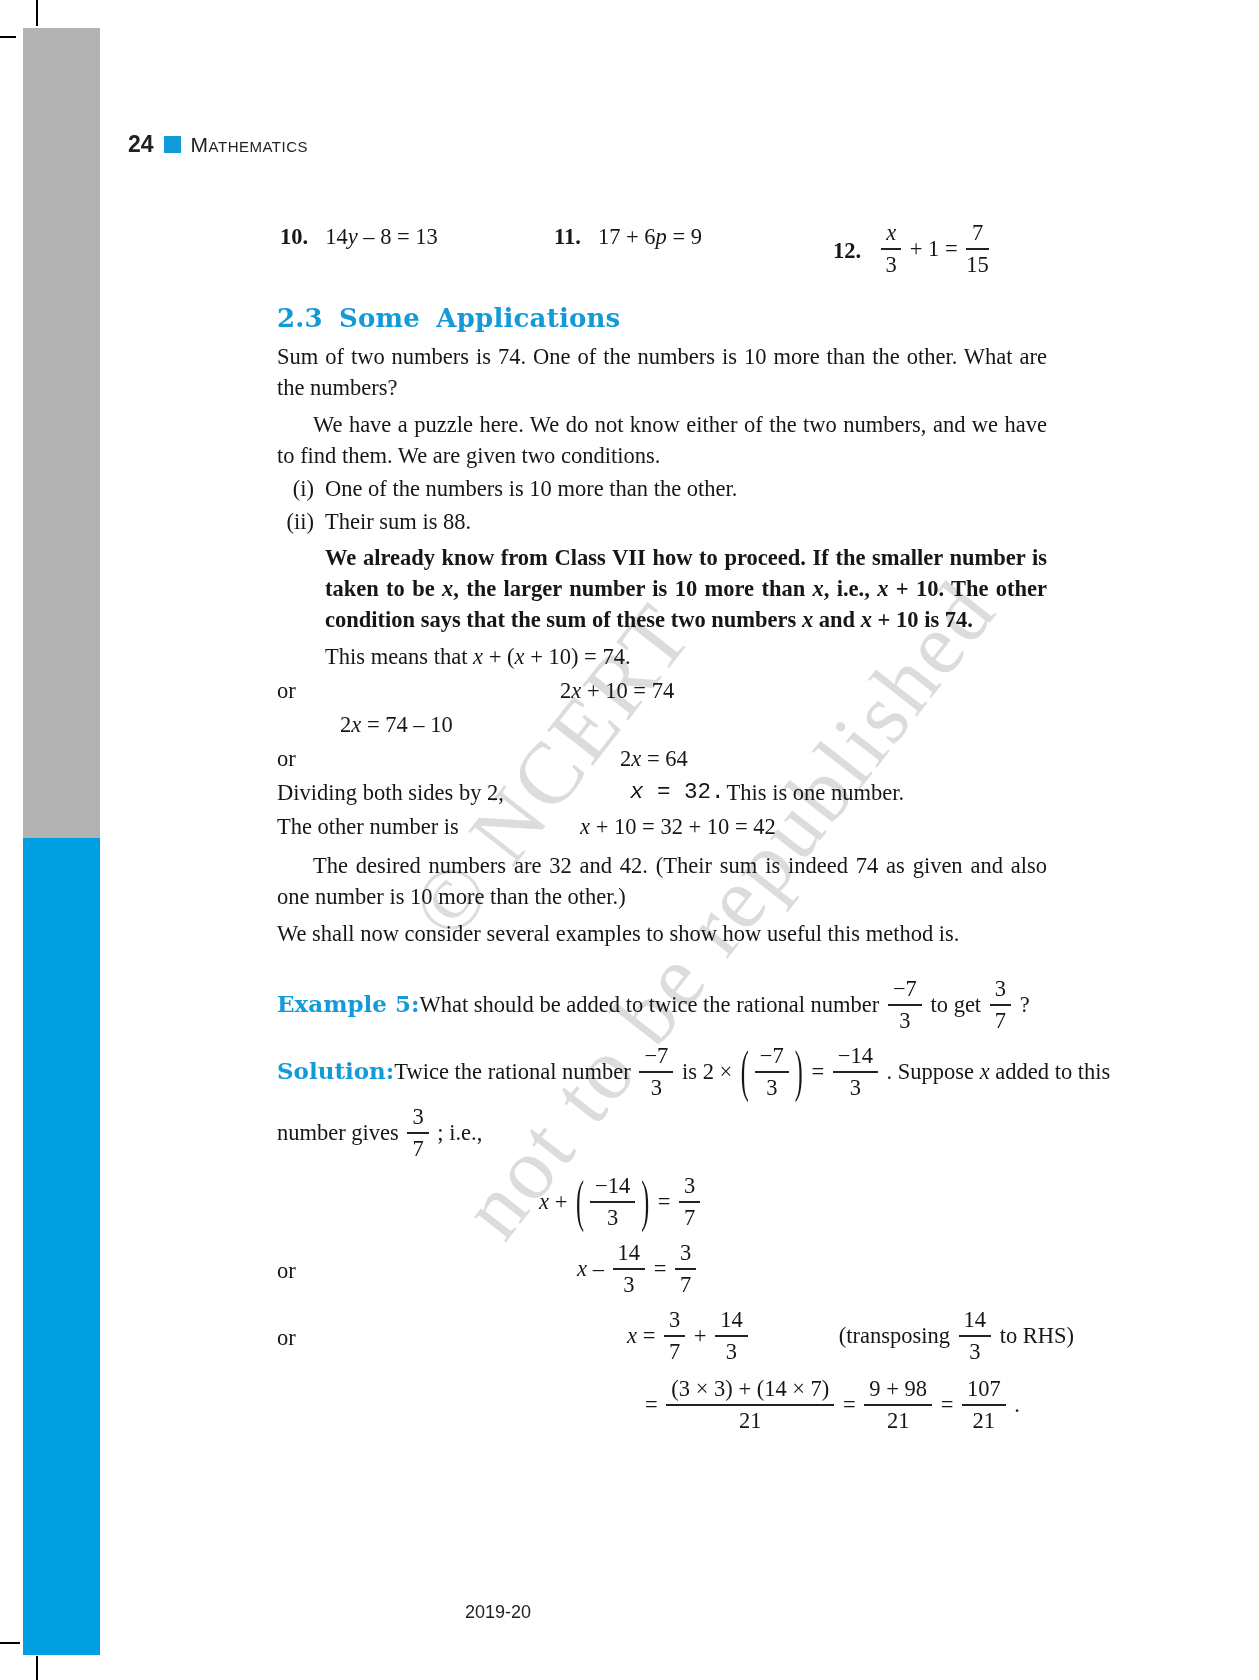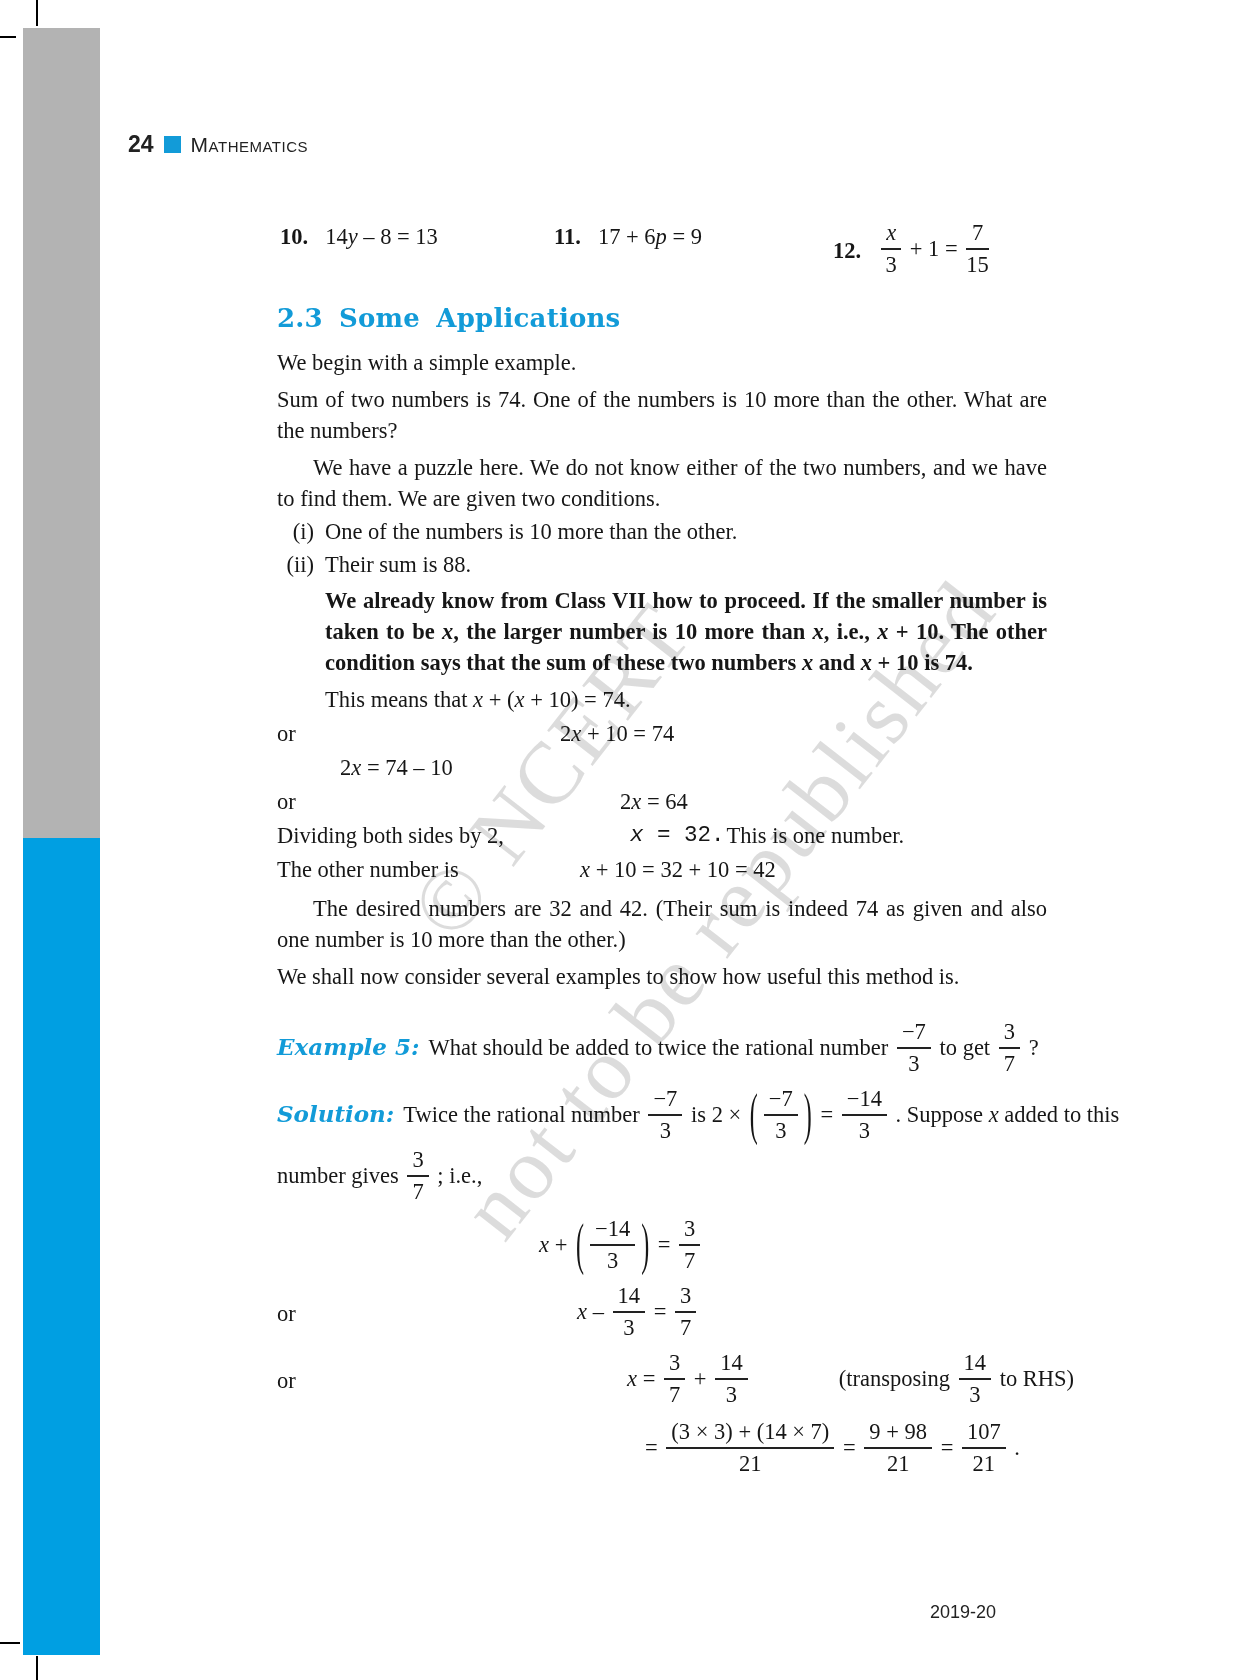--- a/index.html
+++ b/index.html
@@ -43,39 +43,39 @@
   .pblock{margin:5px 0 0 48px;text-align:justify;font-weight:bold;}
   .p5{margin:6px 0 0 48px;}
   .steps{margin-top:3px;}
   .step{display:flex;margin-top:3px;}
   .step .lbl{width:280px;flex:none;}
   .ml13{margin-left:3px;} .ml63{margin-left:63px;} .ml73{margin-left:73px;font-family:Liberation Mono, monospace;} .ml23{margin-left:23px;}
   .note{margin-left:2px;}
   .p6{margin:8px 0 0;text-align:justify;text-indent:36px;}
   .p7{margin:6px 0 0;}
 
-  .bluelabel{font-family:"DejaVu Serif",serif;font-weight:bold;color:#129bd8;font-size:23px;margin-right:9px;font-style:italic;}
+  .bluelabel{font-family:"DejaVu Serif",serif;font-weight:bold;color:#129bd8;font-size:23px;}
   .exline{margin-top:28px;white-space:nowrap;}
   .solline1{margin-top:8px;white-space:nowrap;}
   .solline2{margin-top:2px;}
   .meqA{margin-top:10px;margin-left:262px;}
   .meqrow{display:flex;align-items:center;margin-top:8px;white-space:nowrap;}
   .meqrow .lbl{width:280px;flex:none;}
   .meqB-eq{margin-left:20px;}
   .meqC-eq{margin-left:70px;}
   .meqC-note{margin-left:88px;}
   .meqD{margin-top:10px;margin-left:368px;white-space:nowrap;}
 
   .frac{display:inline-block;vertical-align:middle;text-align:center;margin:0 3px;position:relative;top:-2px;}
   .frac .fn{display:block;padding:1px 5px 2px;border-bottom:2px solid #222;line-height:26px;}
   .frac .fd{display:block;padding-top:2px;line-height:26px;}
   .bigp{display:inline-block;vertical-align:middle;transform:scaleY(2.4);font-size:24px;margin:0 3px;position:relative;top:-2px;}
   i{font-style:italic;}
 
-  .footer{position:absolute;left:0;top:1602px;width:996px;text-align:right;font-family:"Liberation Sans",sans-serif;font-size:18px;color:#222;z-index:3;}
+  .footer{position:absolute;left:0;top:1602px;width:996px;text-align:center;font-family:"Liberation Sans",sans-serif;font-size:18px;color:#222;z-index:3;}
 </style>
 </head>
 <body>
 
 <div class="crop cm-top-v"></div>
 <div class="crop cm-left-h"></div>
 <div class="crop cm-bot-h"></div>
 <div class="crop cm-bot-v"></div>
 
 <div class="bar bar-gray" style="background: rgb(179, 179, 179);"></div>
@@ -104,21 +104,20 @@
       <span>17 + 6<i>p</i> = 9</span>
     </span>
     <span class="ex ex3">
       <span class="num">12.</span>
       <span><span class="frac"><span class="fn"><i>x</i></span><span class="fd">3</span></span> + 1 = <span class="frac"><span class="fn">7</span><span class="fd">15</span></span></span>
     </span>
   </div>
 
   <div class="h23">2.3 Some Applications</div>
 
-  <p class="p1">We begin with a simple example.</p>
   <p class="p2">Sum of two numbers is 74. One of the numbers is 10 more than the other. What are the numbers?</p>
   <p class="p3">We have a puzzle here. We do not know either of the two numbers, and we have to find them. We are given two conditions.</p>
 
   <div class="li">
     <span class="mk">(i)</span>
     <span class="tx">One of the numbers is 10 more than the other.</span>
   </div>
   <div class="li">
     <span class="mk">(ii)</span>
     <span class="tx">Their sum is 88.</span>

